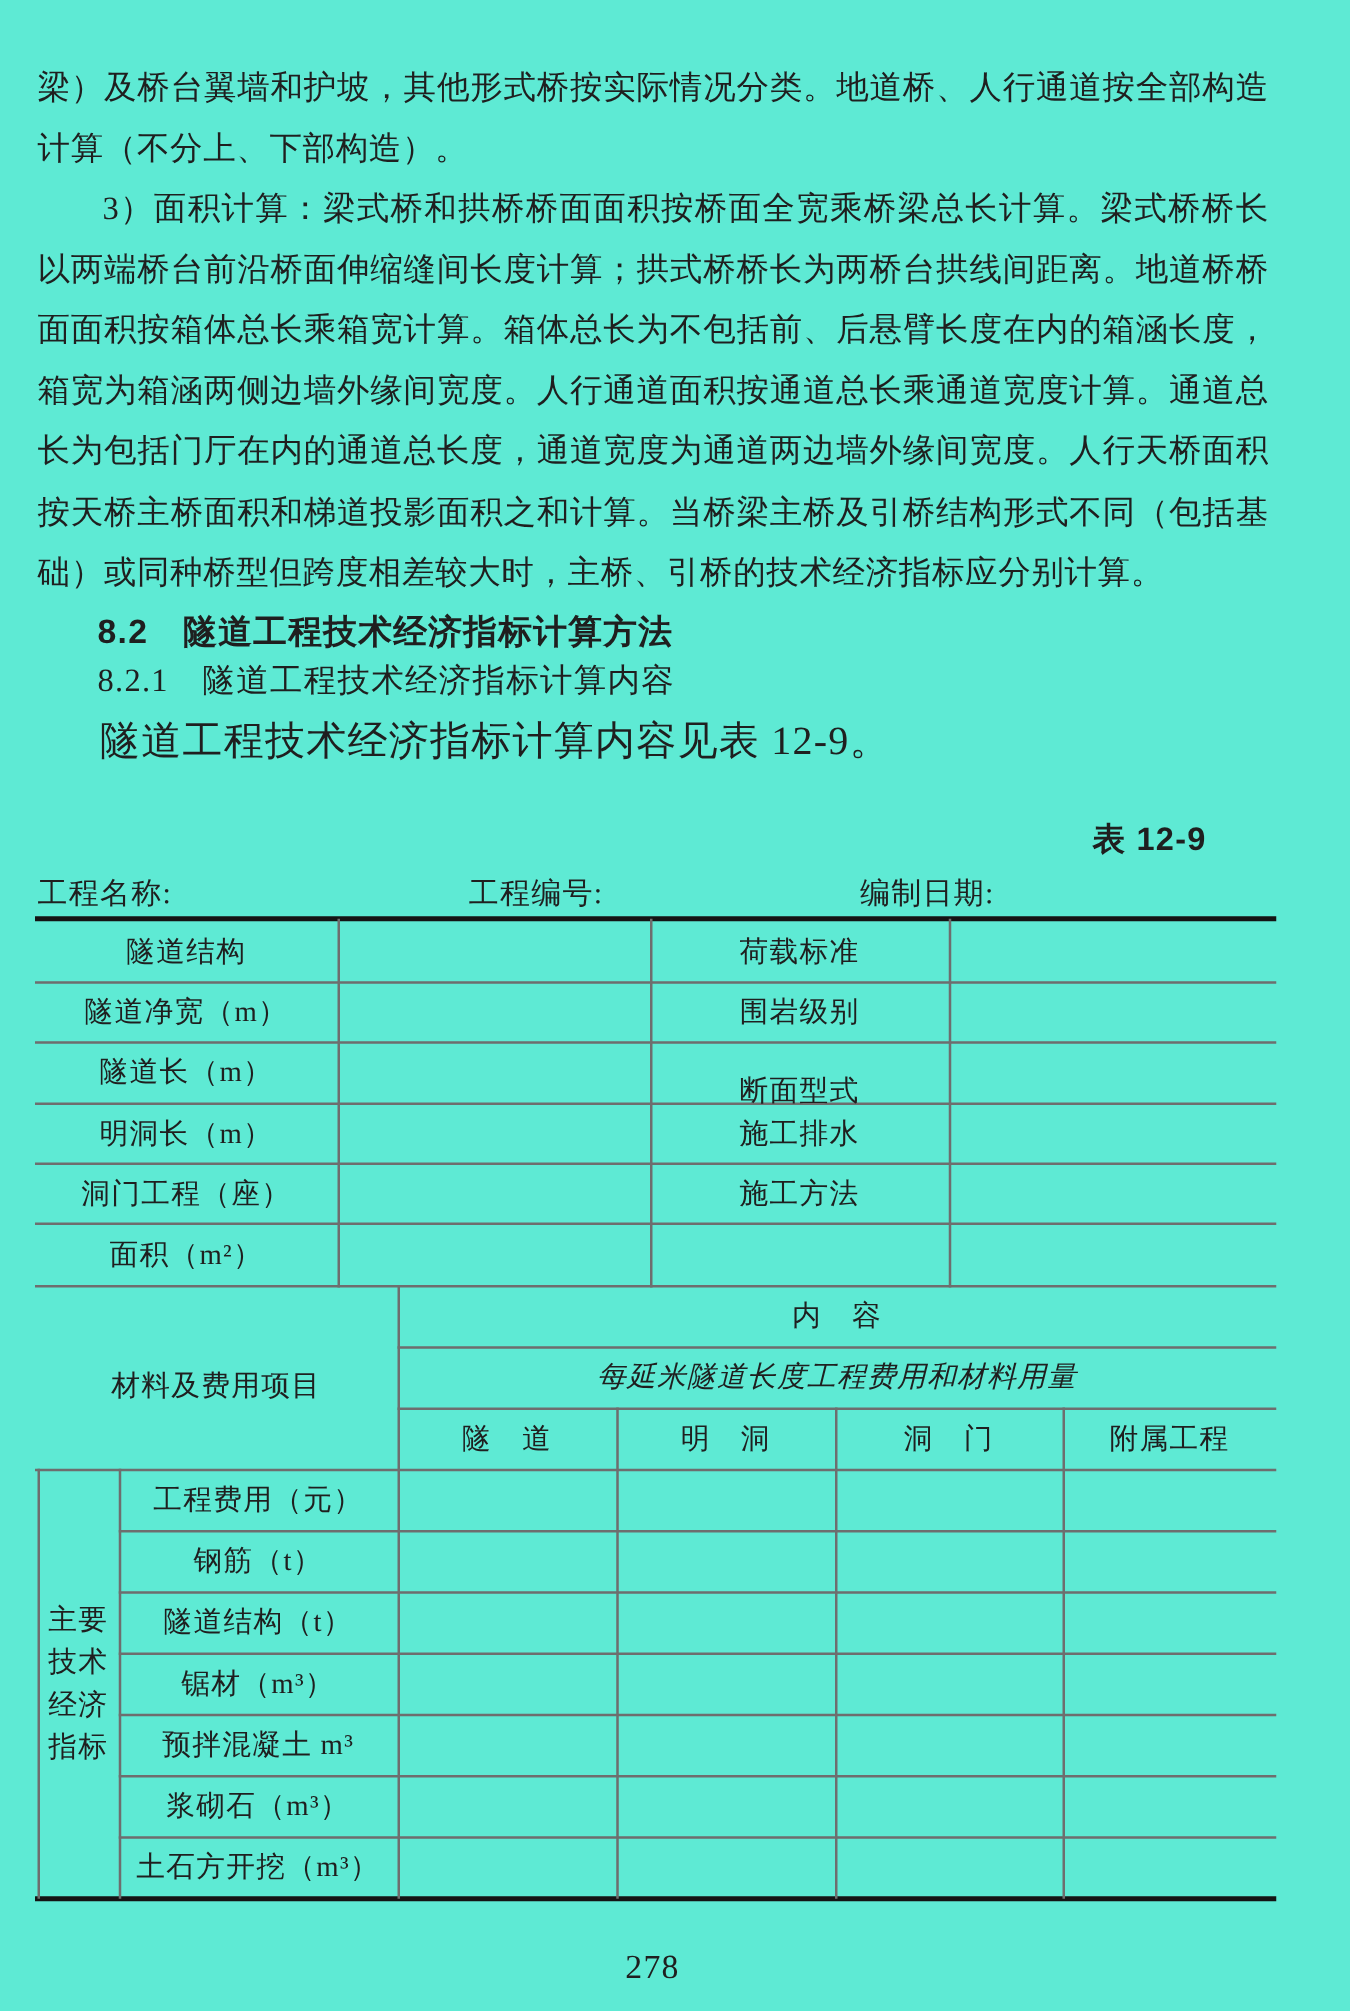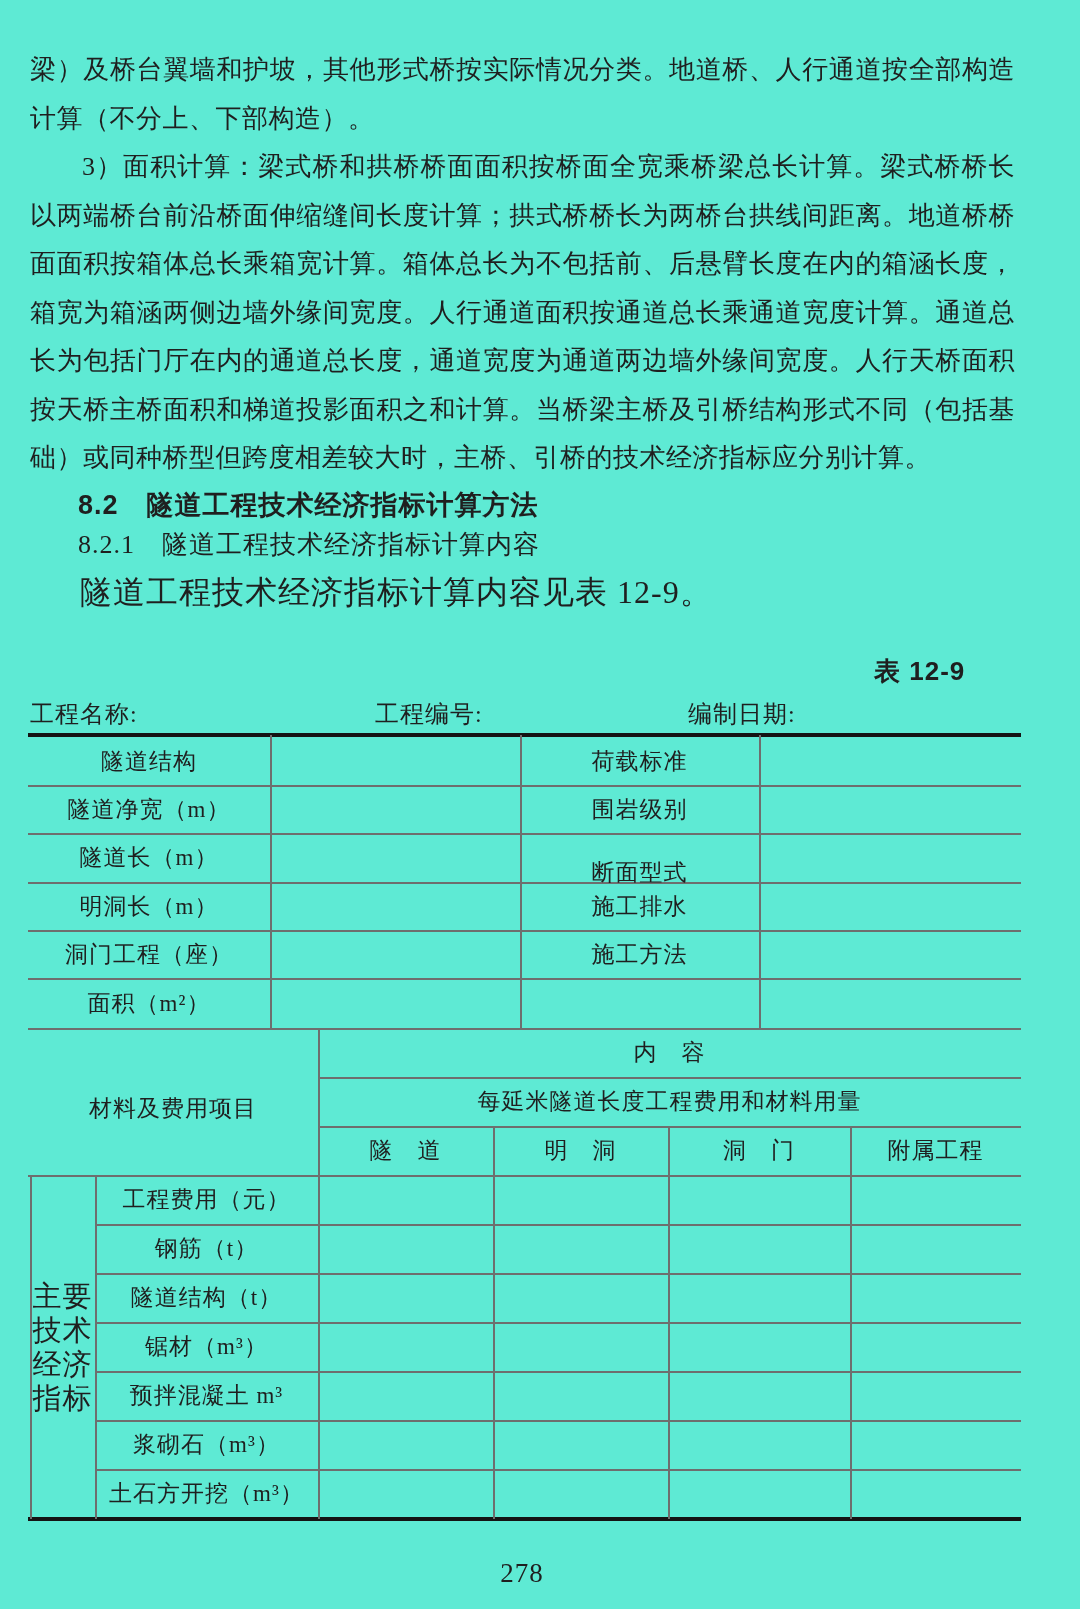--- a/index.html
+++ b/index.html
@@ -21,21 +21,21 @@
   .h-bold{font-weight:bold;font-size:27px;letter-spacing:1px;}
   .line{position:absolute;background:#6e6e6e;}
   .line.thick{background:#141414;}
   .cell{
     position:absolute;display:flex;align-items:center;justify-content:center;
     text-align:center;font-size:23px;letter-spacing:1px;white-space:pre;
   }
   .meta{position:absolute;font-size:24px;letter-spacing:1px;}
   .vlabel{
     position:absolute;display:flex;flex-direction:column;align-items:center;
-    justify-content:center;font-size:29px;line-height:34px;letter-spacing:1px;
+    justify-content:center;font-size:23px;line-height:34px;letter-spacing:1px;
   }
   .pagenum{
     position:absolute;left:0;top:1558px;width:1044px;text-align:center;
     font-size:27px;letter-spacing:1px;
   }
 </style>
 </head>
 <body>
 
 <div id="page">
@@ -94,21 +94,21 @@
   <div class="cell" style="left:520px;top:848px;width:239px;height:49px;">断面型式</div>
   <div class="cell" style="left:28px;top:882px;width:242px;height:48px;">明洞长（m）</div>
   <div class="cell" style="left:520px;top:882px;width:239px;height:48px;">施工排水</div>
   <div class="cell" style="left:28px;top:930px;width:242px;height:48px;">洞门工程（座）</div>
   <div class="cell" style="left:520px;top:930px;width:239px;height:48px;">施工方法</div>
   <div class="cell" style="left:28px;top:978px;width:242px;height:50px;">面积（m²）</div>
   <div class="cell" style="left:520px;top:978px;width:239px;height:50px;"></div>
 
   <div class="cell" style="left:28px;top:1028px;width:290px;height:160px;">材料及费用项目</div>
   <div class="cell" style="left:318px;top:1028px;width:703px;height:49px;">内　容</div>
-  <div class="cell" style="left:318px;top:1077px;width:703px;height:49px;">每延米隧道长度工程费用和材料用量</div>
+  <div class="cell" style="left:318px;top:1077px;width:703px;height:49px;font-style:italic;">每延米隧道长度工程费用和材料用量</div>
   <div class="cell" style="left:493px;top:1126px;width:175px;height:49px;">明　洞</div>
   <div class="cell" style="left:318px;top:1126px;width:175px;height:49px;">隧　道</div>
   <div class="cell" style="left:668px;top:1126px;width:182px;height:49px;">洞　门</div>
   <div class="cell" style="left:850px;top:1126px;width:171px;height:49px;">附属工程</div>
 
   <div class="vlabel" style="left:30px;top:1175px;width:65px;height:344px;">
     <span>主要</span>
     <span>技术</span>
     <span>经济</span>
     <span>指标</span>

